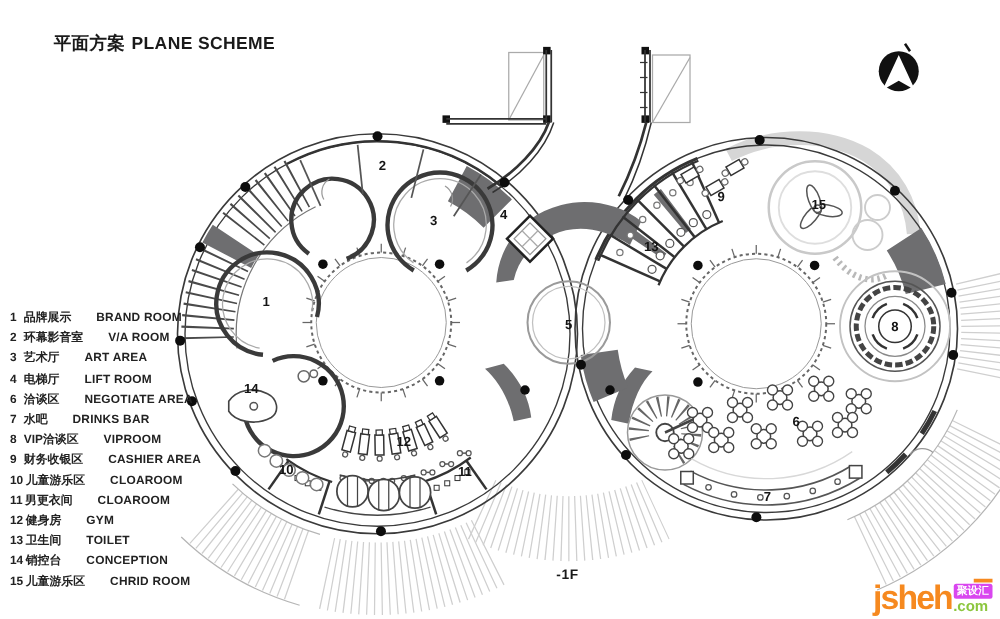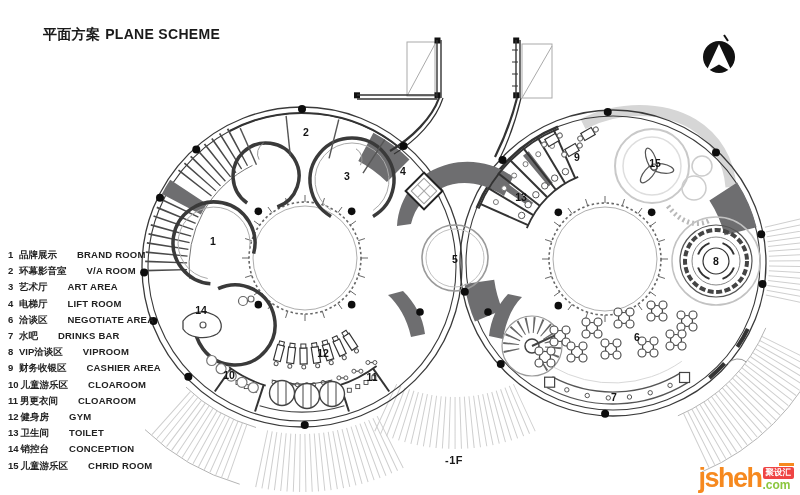--- a/index.html
+++ b/index.html
@@ -12,21 +12,21 @@
   .legend-row{font-size:9.5px;font-weight:700;line-height:16.2px;white-space:nowrap;color:#222;}
   .legend-row .num{display:inline-block;min-width:9px;}
   .legend-row .zh{margin-left:2px;}
   .legend-row .en{margin-left:20px;letter-spacing:.2px;}
   .floor-label{position:absolute;left:404px;top:454px;width:100px;text-align:center;
                font-size:11px;font-weight:700;letter-spacing:.5px;}
   .logo{position:absolute;right:6px;bottom:3px;white-space:nowrap;}
   .logo .tick{position:absolute;top:-2px;right:0;width:15px;height:2.5px;background:#f6891f;}
   .logo .jsheh{font-size:27px;font-weight:800;color:#f6891f;letter-spacing:-1.5px;line-height:1;}
   .logo .right-col{display:inline-block;vertical-align:bottom;margin-left:1px;}
-  .logo .cn-box{display:block;background:#ef4444;color:#fff;font-size:8.5px;font-weight:700;
+  .logo .cn-box{display:block;background:#d946ef;color:#fff;font-size:8.5px;font-weight:700;
                 padding:1px 3px;border-radius:2px;line-height:1.15;text-align:center;}
   .logo .com{display:block;color:#8cc63e;font-size:12px;font-weight:800;line-height:1.1;}
   svg text{font-family:"Liberation Sans","DejaVu Sans",sans-serif;font-weight:700;
            font-size:10.5px;fill:#141414;text-anchor:middle;}
 </style>
 </head>
 <body>
 
 <div id="stage">
   <svg id="plan-svg" width="800" height="495" viewBox="0 0 800 495">

